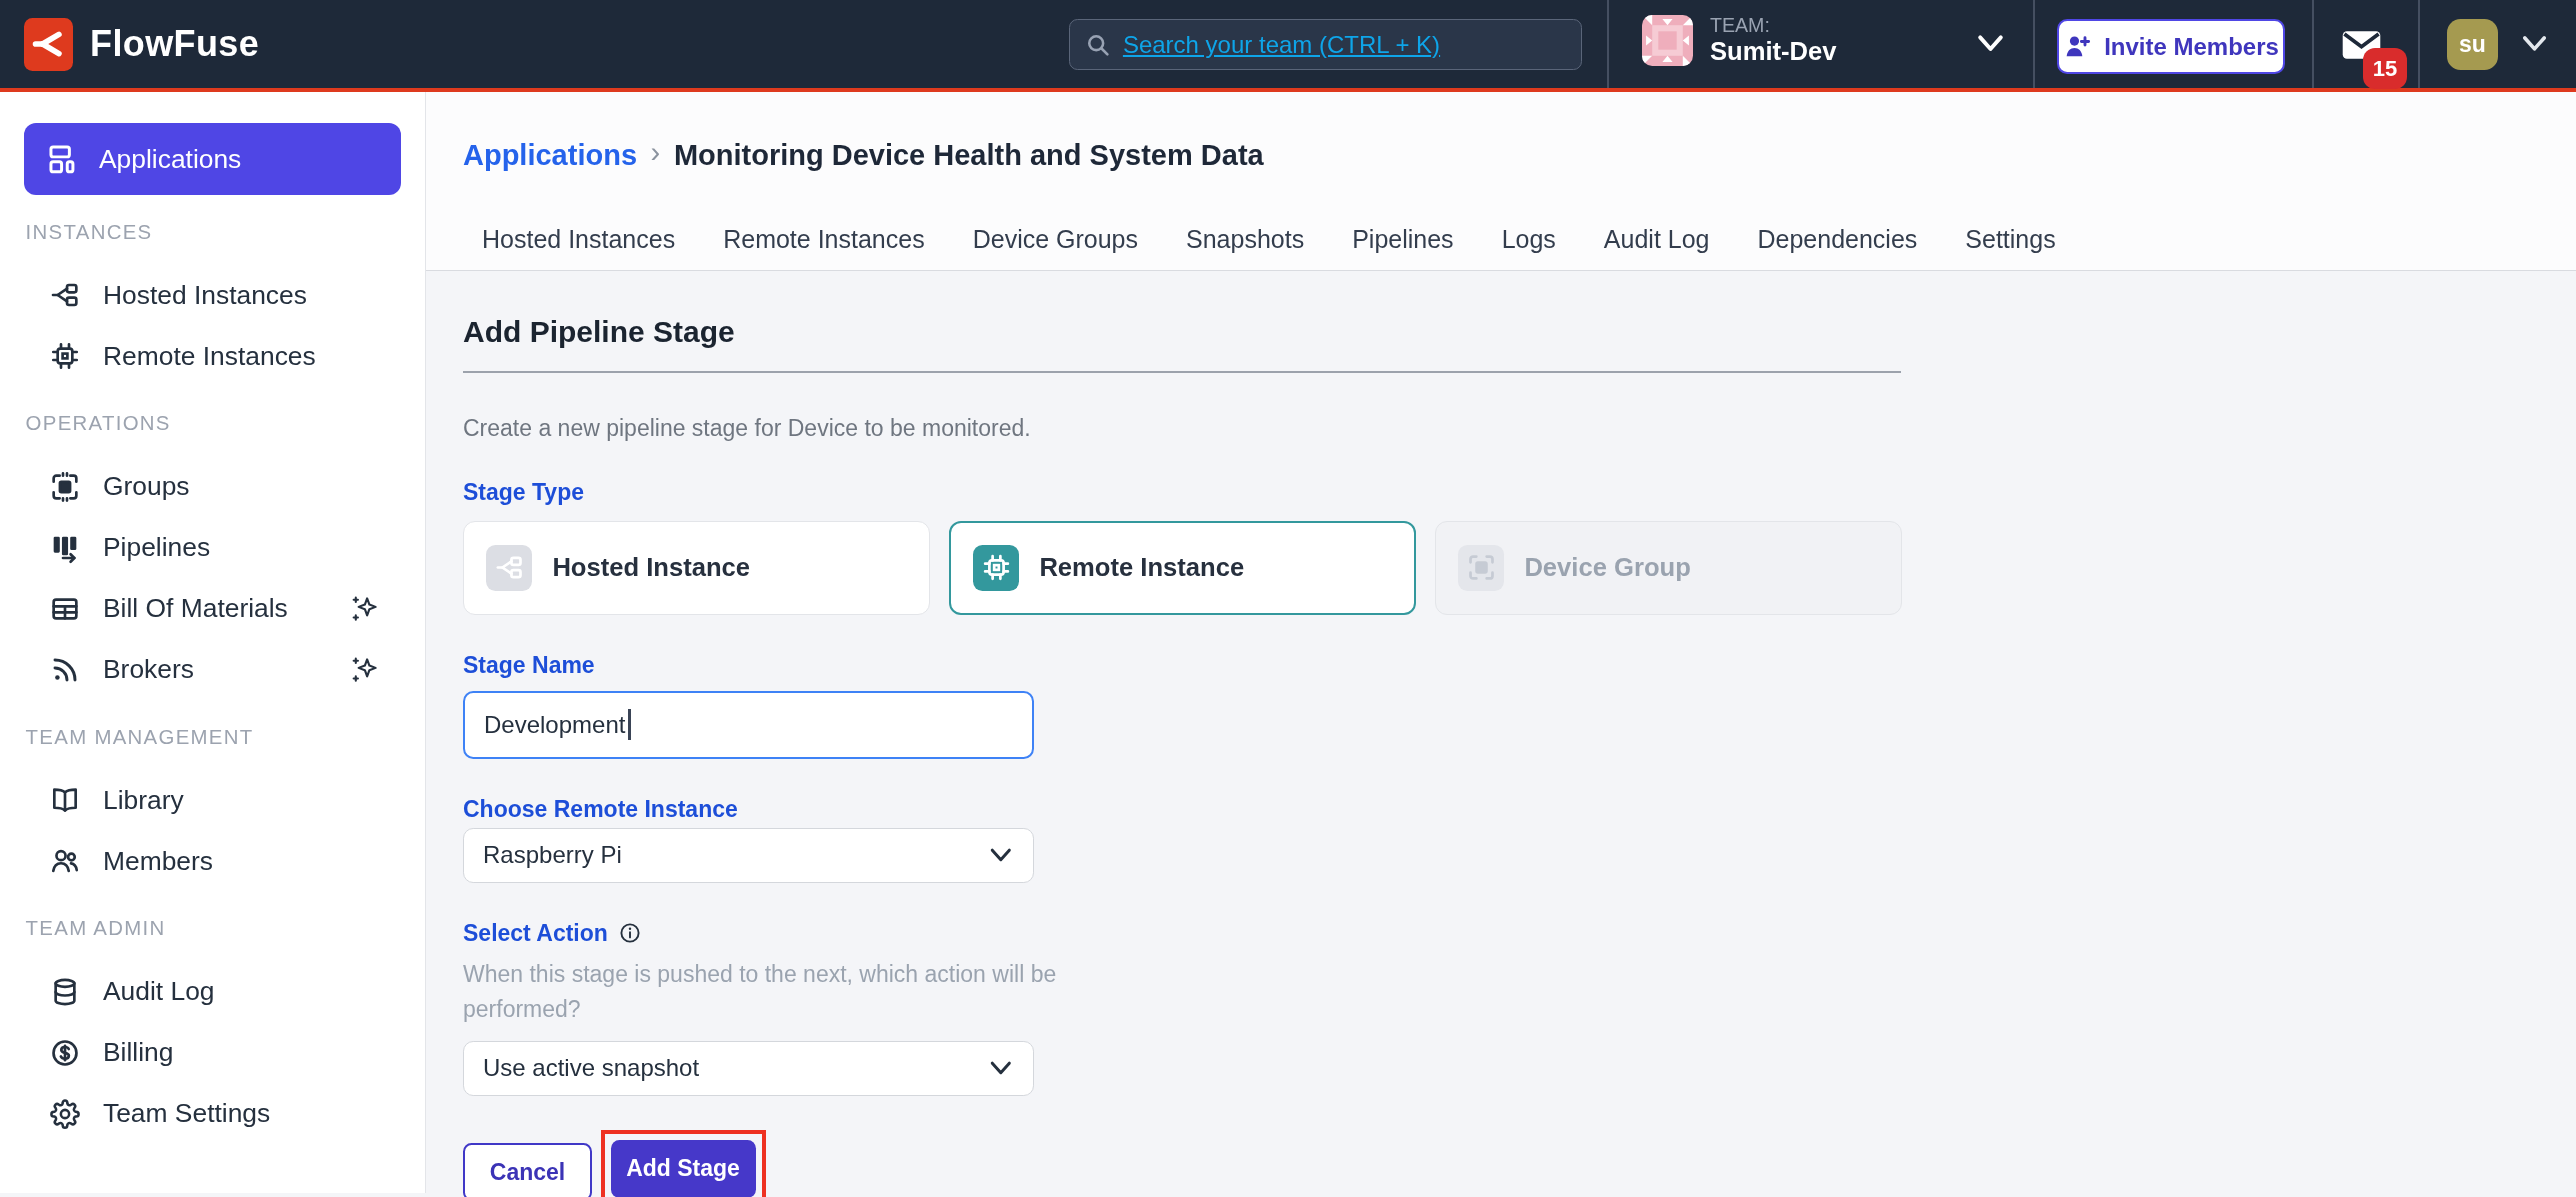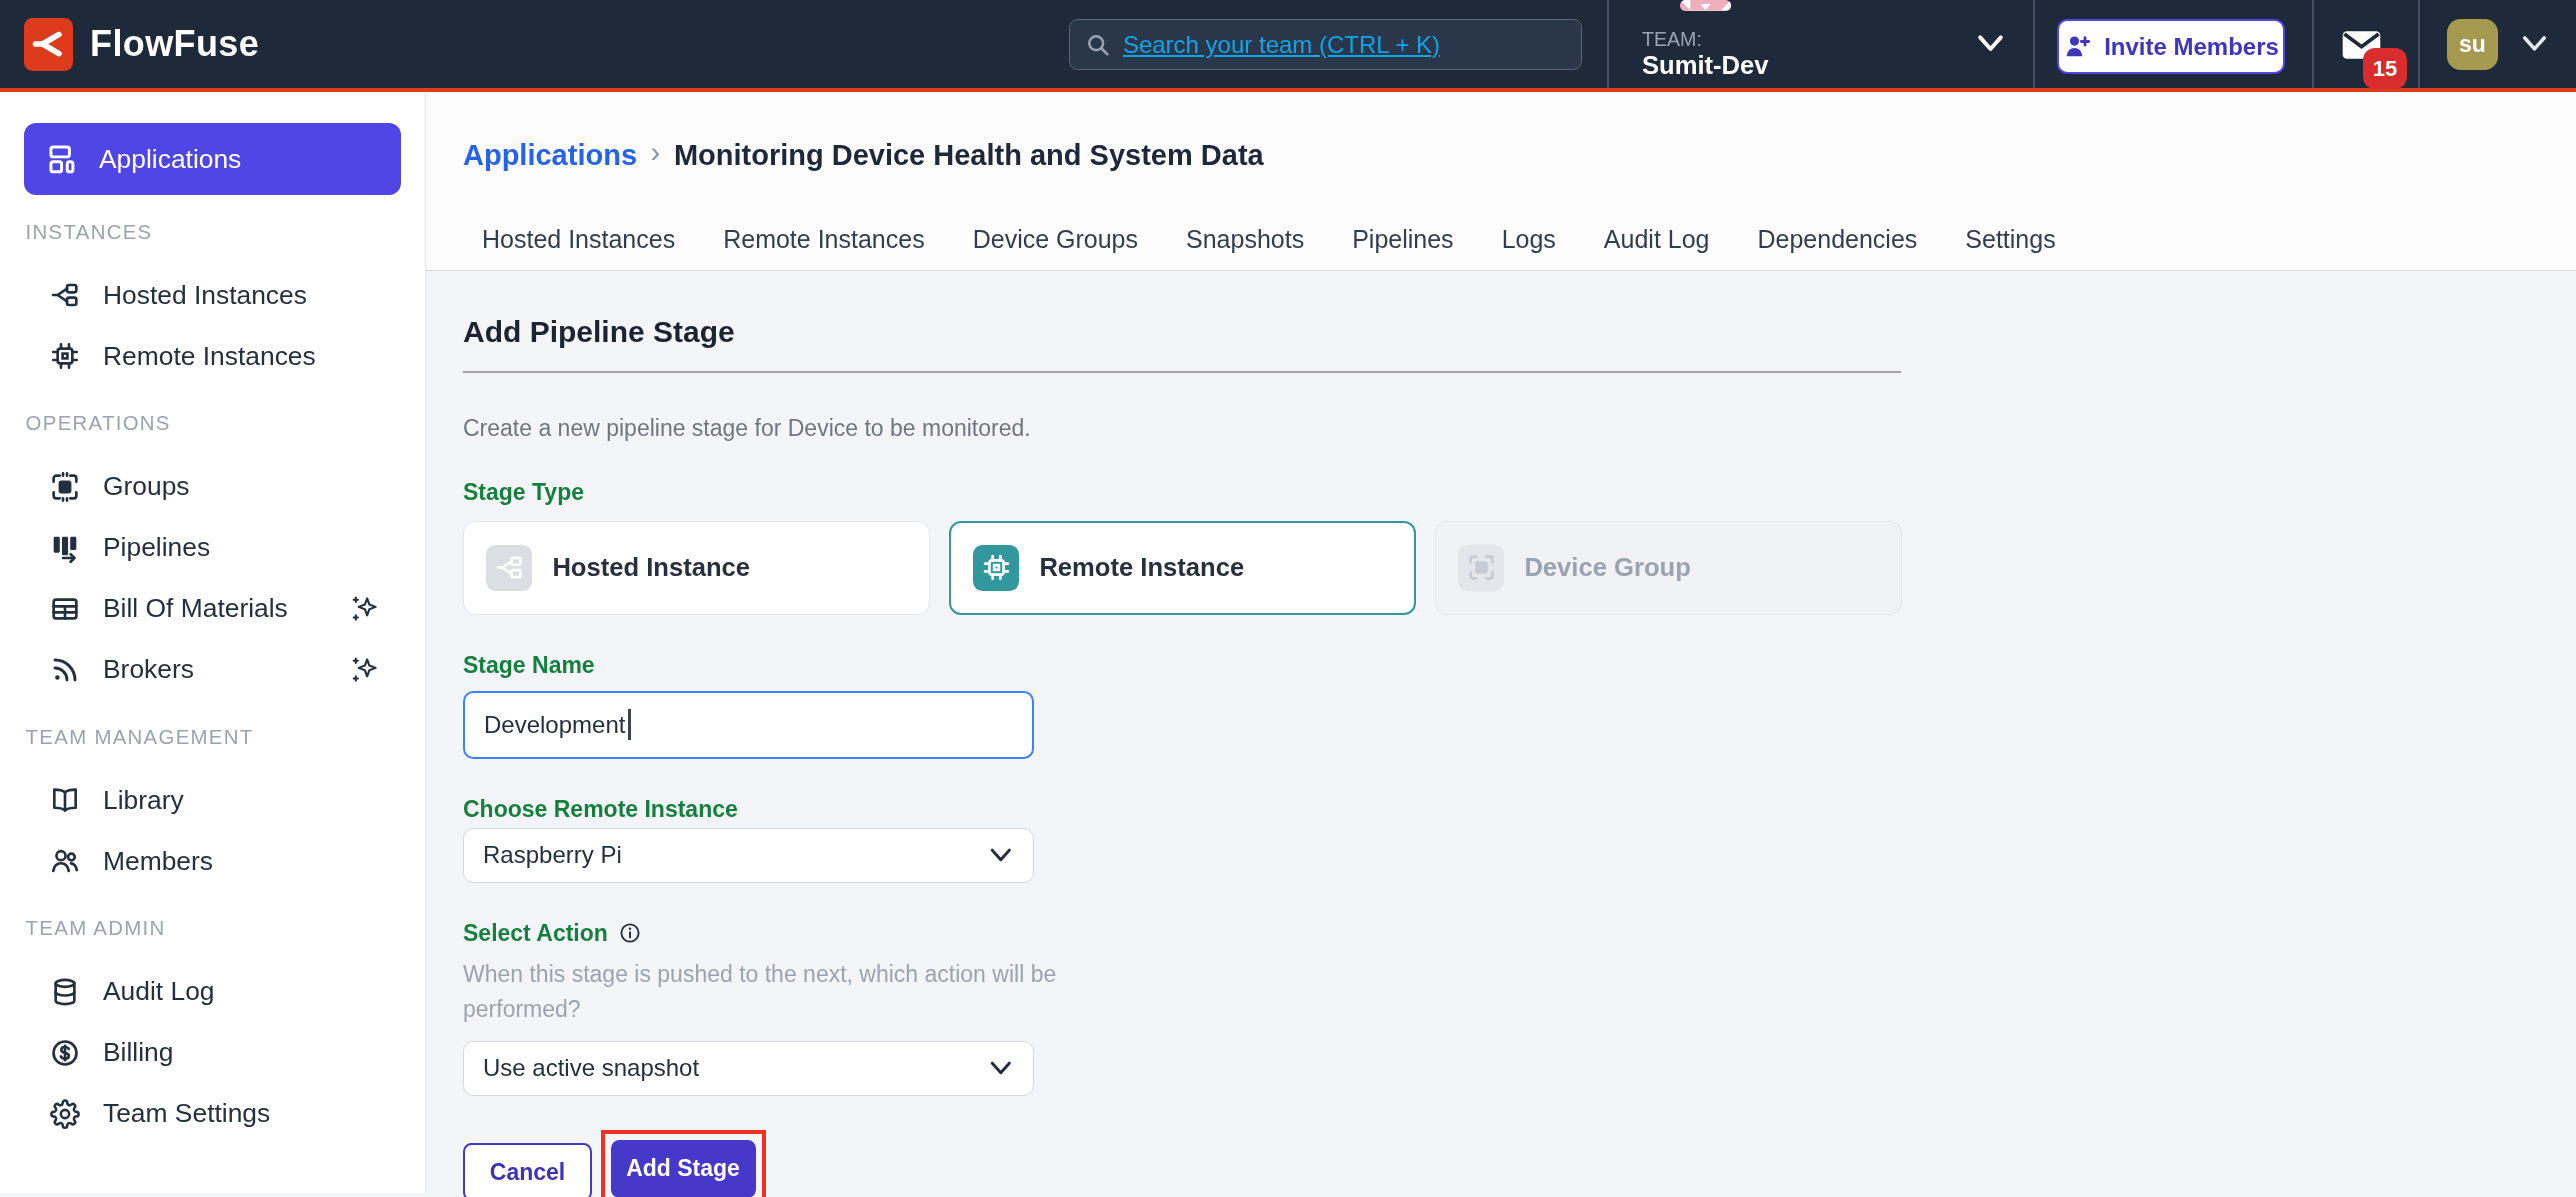--- a/index.html
+++ b/index.html
@@ -11,21 +11,21 @@
     border-bottom:4.3px solid #DE3A1E; }
   .brand { position:absolute; left:24px; top:0; height:88px; display:flex; align-items:center; gap:17px; }
   .logo-box { width:49px; height:53px; border-radius:8.5px; background:#DE3A1E;
     display:flex; align-items:center; justify-content:center; }
   .brand-name { color:#FFFFFF; font-size:36px; font-weight:bold; letter-spacing:0.4px; }
   .nav-search { position:absolute; left:1069px; top:19px; width:513px; height:51px;
     background:#2A3649; border:1.7px solid #5A6579; border-radius:8.5px;
     display:flex; align-items:center; padding:0 15.3px; gap:12px; }
   .nav-search .ph { color:#0ea5e9; font-size:24px;text-decoration:underline; }
   .vdiv { position:absolute; top:0; width:1.7px; height:88px; background:#454F61; }
-  .team-sel { position:absolute; left:1642px; top:0; height:80px; display:flex; align-items:center; gap:17px; cursor:pointer;flex-direction:column; }
+  .team-sel { position:absolute; left:1642px; top:0; height:80px; display:flex; align-items:center; gap:17px; cursor:pointer; }
   .team-avatar { width:51px; height:51px; border-radius:10.2px; overflow:hidden; }
   .team-meta { display:flex; flex-direction:column; line-height:1.15; }
   .team-label { color:#9AA3B2; font-size:19.6px; }
   .team-name { color:#FFFFFF; font-size:25.6px; font-weight:600; }
   .team-chevron { position:absolute; left:1975px; top:31px; }
   .invite-btn { position:absolute; left:2057px; top:19px; width:228px; height:55px;
     background:#FFFFFF; border:2.6px solid #4F46E5; border-radius:10.2px;
     display:flex; align-items:center; justify-content:center; gap:12px; cursor:pointer; }
   .invite-btn span { color:#3F36BD; font-size:24px; font-weight:bold; }
   .mail-wrap { position:absolute; left:2341px; top:29px; width:77px; height:60px; cursor:pointer; }
@@ -61,21 +61,21 @@
   .bc-sep { color:#8B939F; font-size:29px; transform:translateY(-2.6px); }
   .bc-current { color:#1E2838; font-size:29px; font-weight:bold; }
   .tabs { display:flex; gap:48px; margin:47px 0 0 19px; }
   .tab { font-size:25px; color:#333D4D; height:37px; display:flex; align-items:center; cursor:pointer; }
 
   
   .content { flex:1; background:#F4F5F8; padding:44px 0 0 37px; }
   .form-title { font-size:30px; font-weight:bold; color:#1B2430; }
   .hr { margin-top:22px; width:1438px; height:1.7px; background:#9CA2AC; }
   .form-desc { margin-top:42px; font-size:23px; color:#6F7680; }
-  .f-label { margin-top:37px; font-size:23px; font-weight:bold; color:#15803d;
+  .f-label { margin-top:37px; font-size:23px; font-weight:bold; color:#1d4ed8;
     display:flex; align-items:center; gap:10.2px; }
   .cards { margin-top:15.3px; display:flex; gap:19px; }
   .card { width:467px; height:94px; background:#FFFFFF; border:1.7px solid #E3E5E9; border-radius:12px;
     display:flex; align-items:center; gap:20.4px; padding-left:22px; cursor:pointer; }
   .card.selected { border:2.6px solid #33989D; }
   .card.disabled { background:#F1F2F5; cursor:default; }
   .card-icon { width:46px; height:46px; border-radius:9.4px; display:flex; align-items:center; justify-content:center; }
   .card-icon.gray { background:#DCDEE4; color:#FFFFFF; }
   .card-icon.teal { background:#33989D; color:#FFFFFF; }
   .card-icon.faded { background:#E4E6EB; color:#C6CBD4; }

